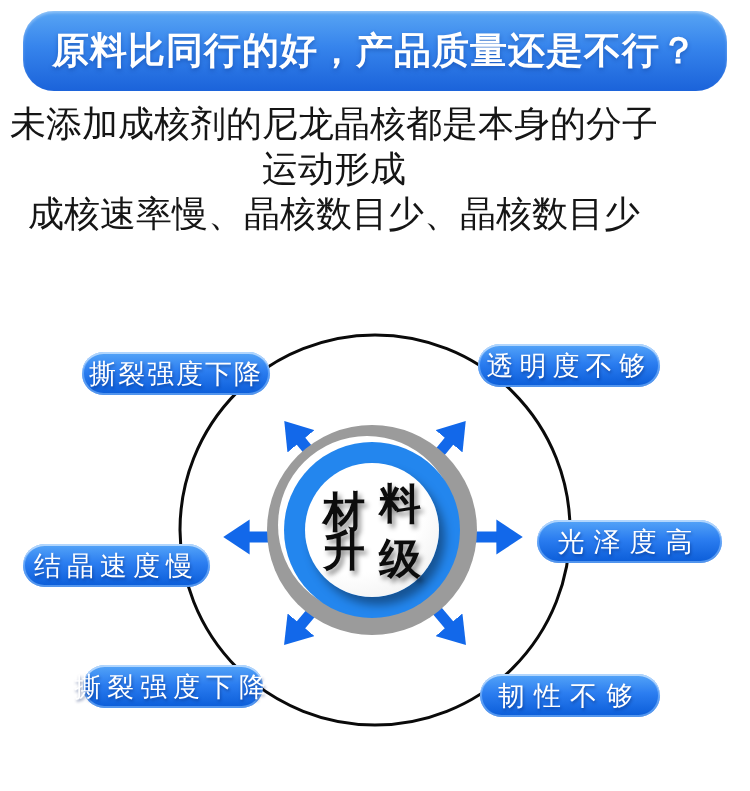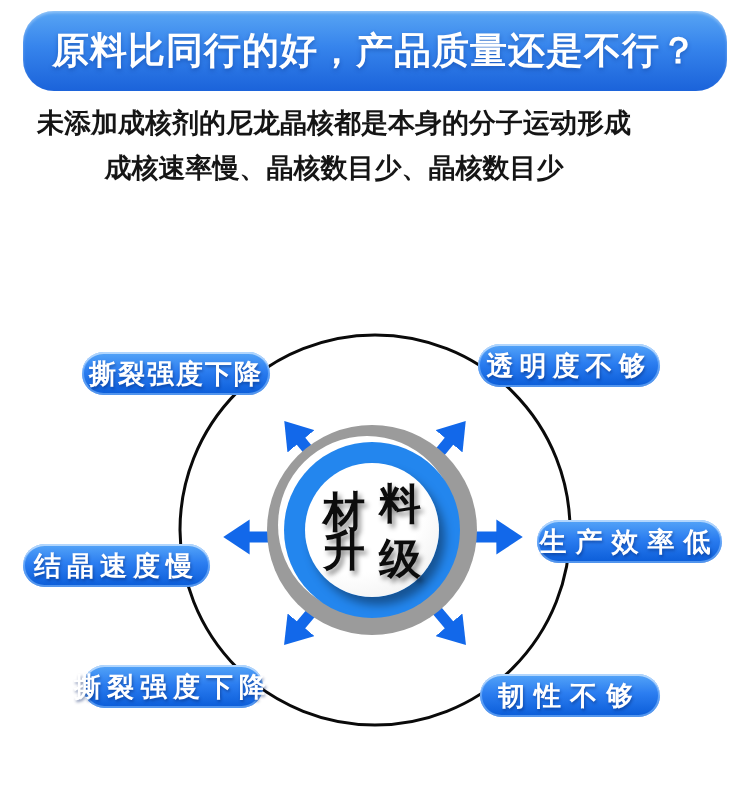--- a/index.html
+++ b/index.html
@@ -15,21 +15,21 @@
     display:flex;align-items:center;justify-content:center;
     box-shadow:inset 0 2px 3px rgba(255,255,255,.35);
   }
   .banner-text{
     color:#ffffff;font-size:37px;font-weight:900;letter-spacing:1px;
     white-space:nowrap;text-shadow:0 2px 4px rgba(0,40,120,.35);
   }
   
   .intro{
     position:absolute;left:0;top:101px;width:668px;text-align:center;
-    color:#151515;font-size:27px;line-height:45px;font-weight:700;
+    color:#151515;font-size:36px;line-height:45px;font-weight:400;
   }
   
   .diagram{position:absolute;left:0;top:330px;width:750px;height:461px;}
   .diagram svg{position:absolute;left:0;top:0;}
   
   .hub{position:absolute;left:267px;top:95px;width:210px;height:210px;}
   .hub-gray{position:absolute;inset:0;border-radius:50%;background:#9b9b9b;}
   .hub-blue{
     position:absolute;inset:17px;border-radius:50%;background:#2386ee;
     box-shadow:-5px -5px 0 1px #ffffff;
@@ -47,21 +47,21 @@
   }
   .hub-row{display:flex;gap:14px;}
   .hub-row .up{transform:translateY(-3px);}
   .hub-row .down{transform:translateY(5px);}
   
   .pill{
     position:absolute;height:43px;border-radius:22px;
     background:linear-gradient(180deg,#55a5f8 0%,#2b7df0 45%,#0a5cd8 100%);
     box-shadow:inset 0 2px 0 rgba(255,255,255,.45),inset 0 0 0 2px rgba(140,195,255,.55);
     display:flex;align-items:center;justify-content:center;
-    color:#ffffff;font-weight:700;font-size:27px;
+    color:#ffffff;font-weight:400;font-size:27px;
     text-shadow:1px 2px 3px rgba(0,30,100,.45);white-space:nowrap;
   }
   .pill-tl{left:82px;top:22px;width:188px;letter-spacing:2px;}
   .pill-tr{left:478px;top:14px;width:182px;letter-spacing:6px;}
   .pill-l{left:23px;top:190px;width:187px;letter-spacing:6px;margin-top:24px;}
   .pill-r{left:537px;top:190px;width:185px;letter-spacing:9px;}
   .pill-bl{left:83px;top:335px;width:180px;letter-spacing:6px;}
   .pill-br{left:480px;top:344px;width:180px;letter-spacing:9px;}
 </style>
 </head>
@@ -109,16 +109,16 @@
       <div class="hub-row">
         <span class="up">升</span>
         <span class="down">级</span>
       </div>
     </div>
   </div>
 
   <div class="pill pill-tl">撕裂强度下降</div>
   <div class="pill pill-tr">透明度不够</div>
   <div class="pill pill-l">结晶速度慢</div>
-  <div class="pill pill-r">生产效率低</div>
+  <div class="pill pill-r">光泽度高</div>
   <div class="pill pill-bl">撕裂强度下降</div>
   <div class="pill pill-br">韧性不够</div>
 </div>
 
 </body></html>

